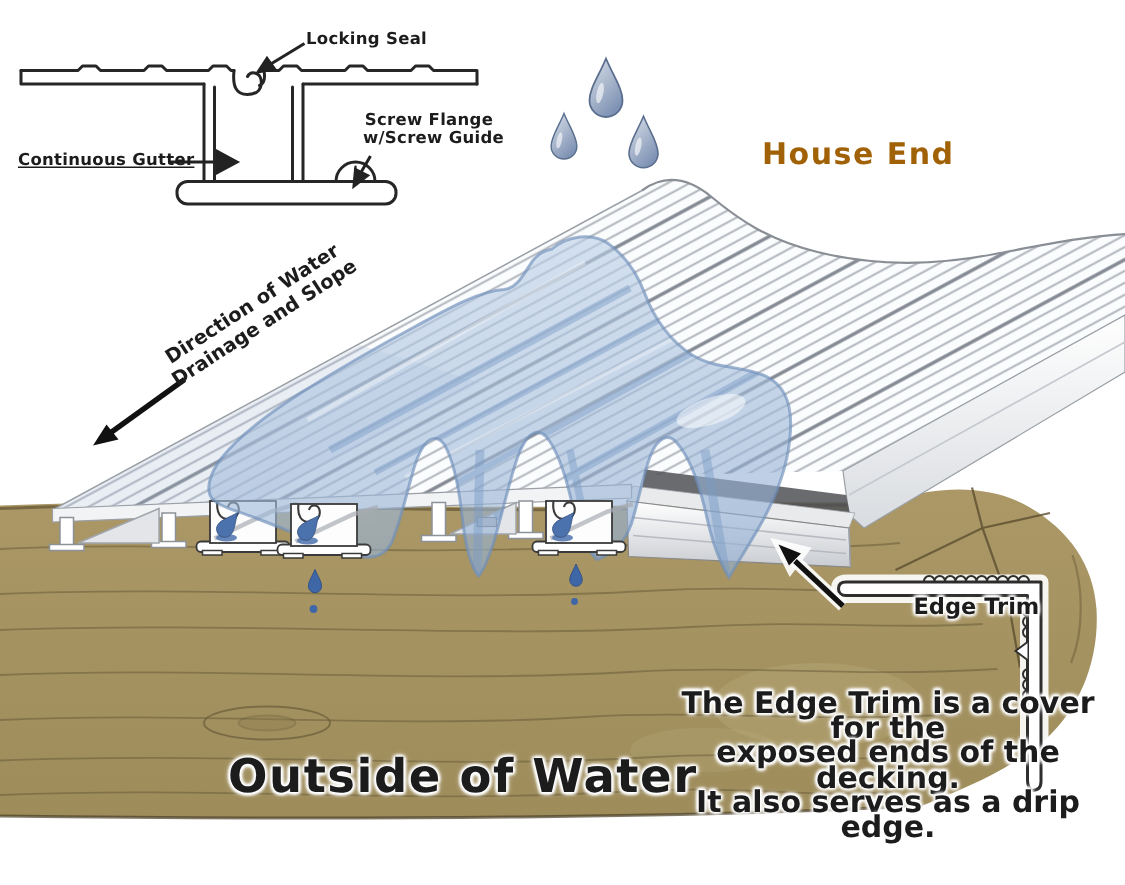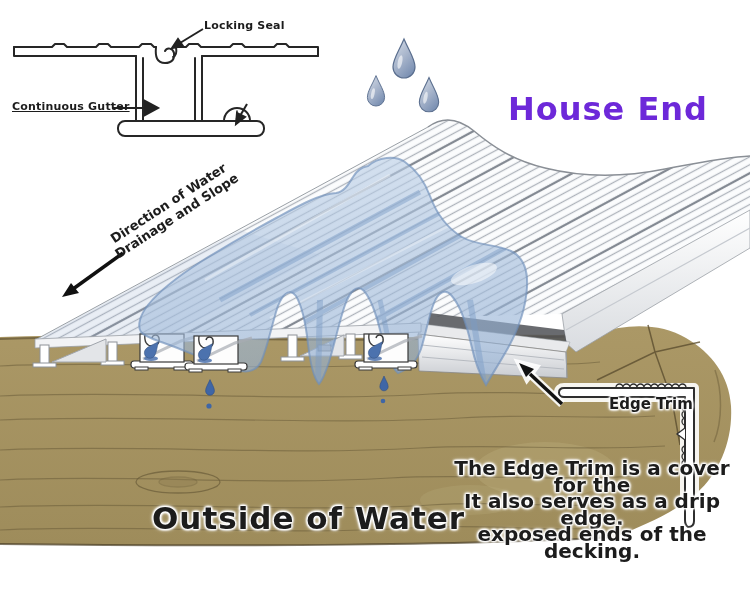--- a/index.html
+++ b/index.html
@@ -3,21 +3,21 @@
 <meta charset="utf-8">
 <style>
   html,body{margin:0;padding:0;background:#fff;}
   #stage{position:relative;width:750px;height:584px;overflow:hidden;background:#ffffff;
          font-family:"DejaVu Sans","Liberation Sans",sans-serif;}
   #scene{position:absolute;left:0;top:0;}
   .label{position:absolute;font-weight:bold;color:#1c1c1c;white-space:nowrap;z-index:5;
          font-family:"DejaVu Sans","Liberation Sans",sans-serif;}
   .small{font-size:11px;letter-spacing:.2px;}
   .glow{text-shadow:0 0 3px #fff,0 0 3px #fff,0 0 5px #fff,1px 1px 2px #fff,-1px -1px 2px #fff,1px -1px 2px #fff,-1px 1px 2px #fff;}
-  .house-end{font-size:32px;letter-spacing:1px;color:#6d28d9;}
+  .house-end{font-size:20px;letter-spacing:1px;color:#a16207;}
   .direction{font-size:13px;line-height:15px;transform:rotate(-33deg);transform-origin:0 0;text-align:center;}
   .edgetrim{font-size:15px;padding-left:46px;}
   .note{font-size:20px;line-height:16.5px;text-align:center;white-space:normal;width:296px;}
   .outside{font-size:31px;letter-spacing:1px;}
   .sf{line-height:11.5px;text-align:center;}
 </style>
 </head>
 <body>
 
 <div id="stage">
@@ -220,31 +220,35 @@
     <polygon points="519,363 536,367 527,379" fill="#ffffff" stroke="#ffffff" stroke-width="6" opacity="0.9"></polygon>
     <path d="M562,404 L530,374" stroke="#111" stroke-width="3.5" fill="none"></path>
     <polygon points="519,363 534,369 526,377" fill="#111"></polygon>
   </g>
 </svg>
 
 <div class="label small" style="left:204px;top:19px;">Locking Seal</div>
 
 <div class="label small" style="left:12px;top:100px;text-decoration:underline;">Continuous Gutter</div>
 
+<div class="label small sf" style="left:242px;top:74px;width:88px;">
+  <div>Screw Flange</div>
+  <div>w/Screw Guide</div>
+</div>
 
 <div class="label house-end" style="left:508px;top:90px;">House End</div>
 
 <div class="label direction" style="left:104px;top:236px;">
   <div>Direction of Water</div>
   <div>Drainage and Slope</div>
 </div>
 
 <div class="label edgetrim glow" style="left:563px;top:395px;">Edge Trim</div>
 
 <div class="label note glow" style="left:444px;top:460px;">
   <div>The Edge Trim is a cover for the</div>
+  <div>exposed ends of the decking.</div>
   <div>It also serves as a drip edge.</div>
-  <div>exposed ends of the decking.</div>
 </div>
 
 <div class="label outside glow" style="left:152px;top:500px;">Outside of Water</div>
 
 </div>
 
 </body></html>

